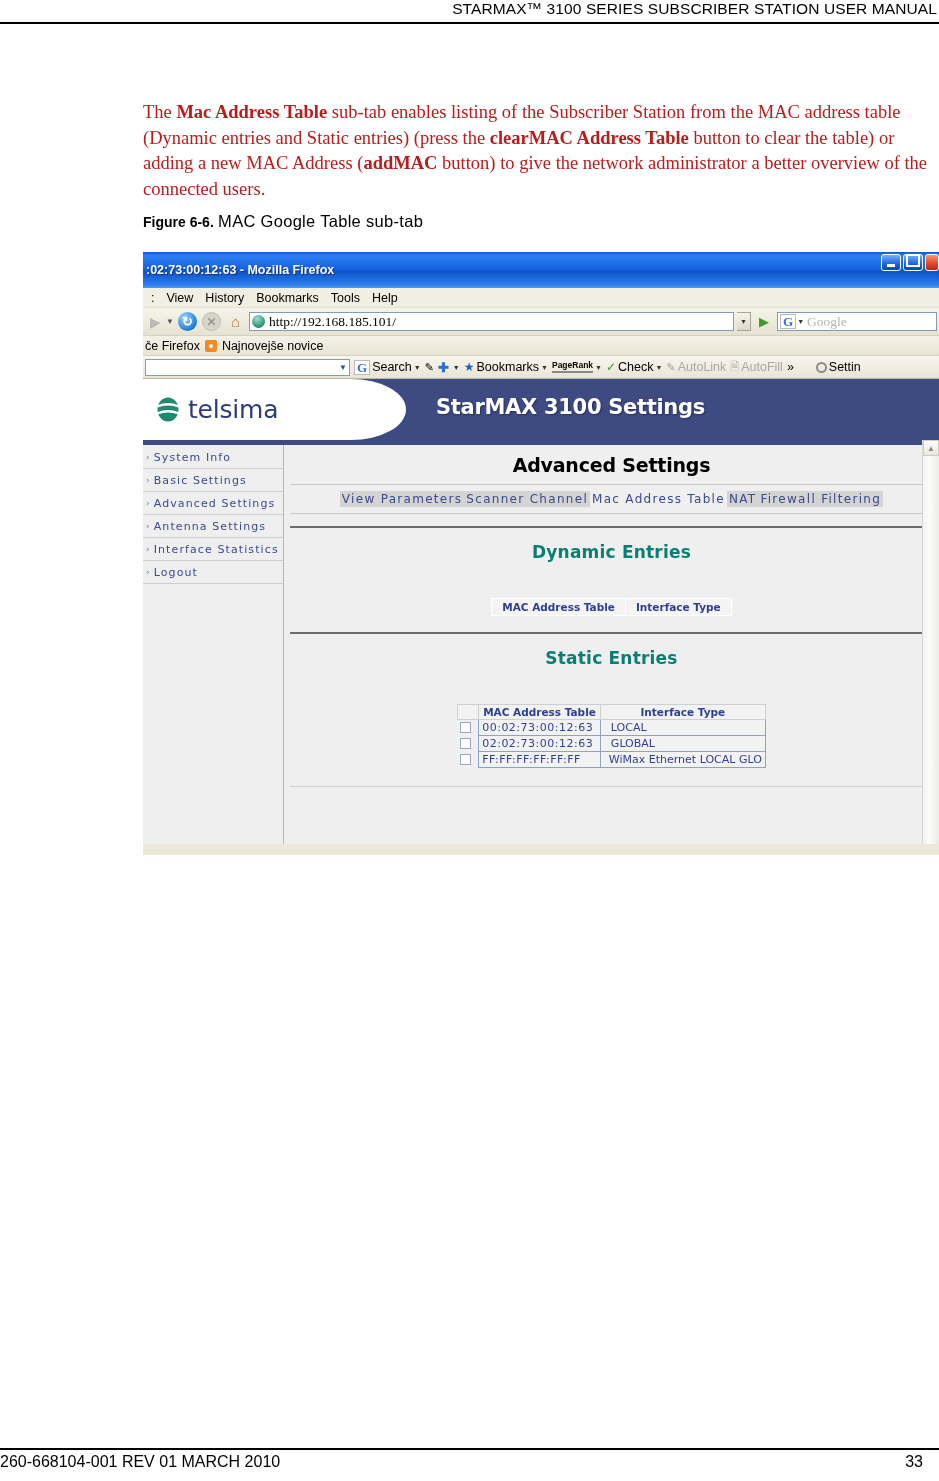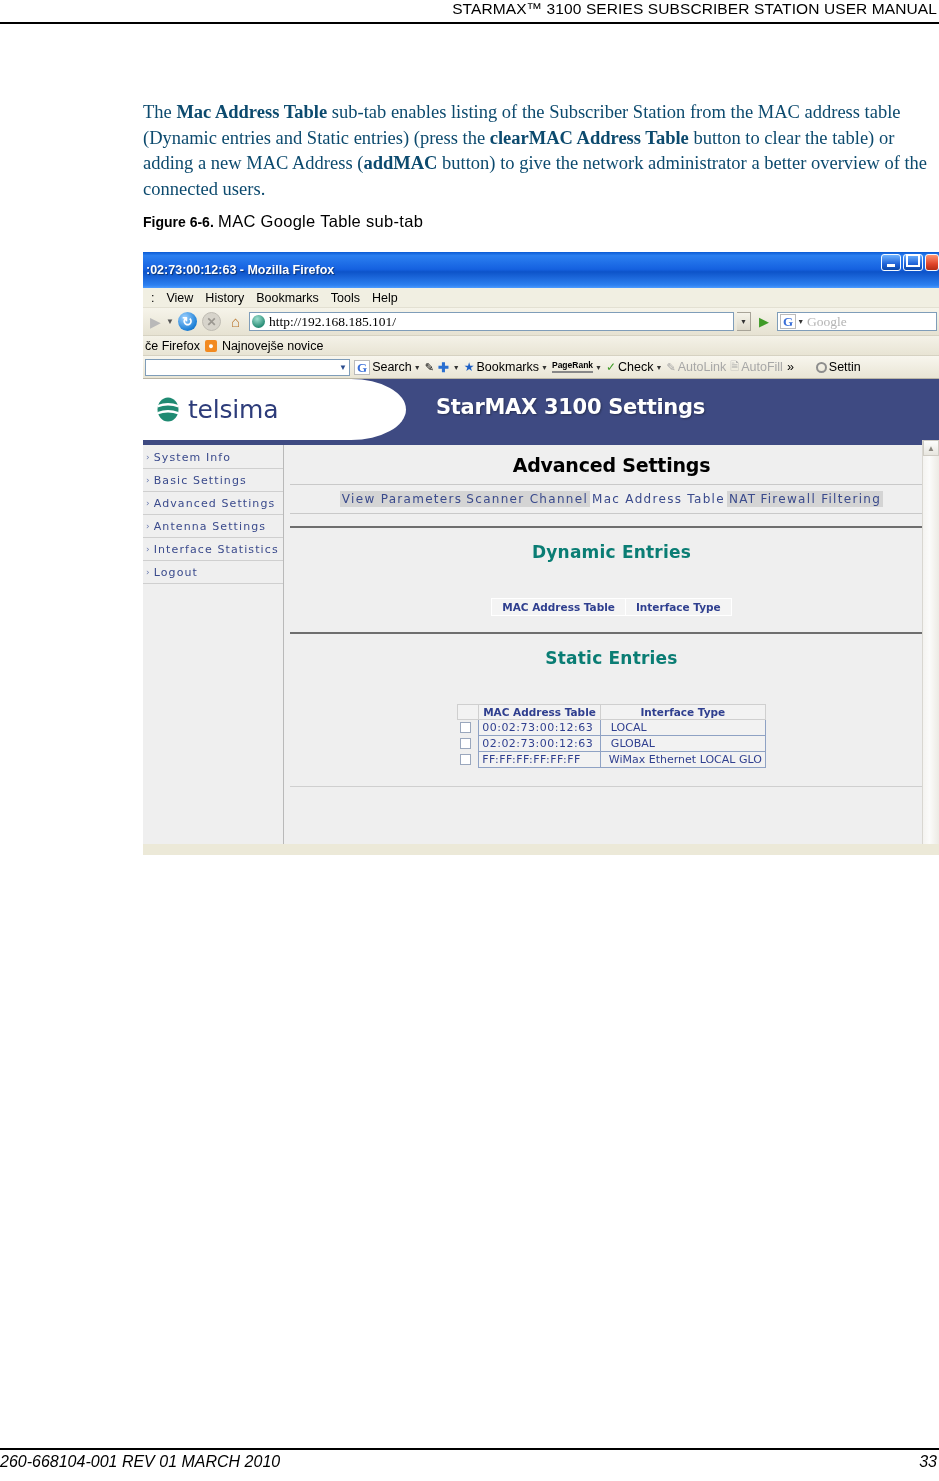--- a/index.html
+++ b/index.html
@@ -24,21 +24,21 @@
   }
   .header-rule {
     position: absolute; top: 22px; left: 0; width: 939px; height: 2px;
     background: #000;
   }
 
   .body-text {
     position: absolute; top: 100px; left: 143px; width: 795px;
     font-family: "Liberation Serif", serif;
     font-size: 18.5px; line-height: 25.5px;
-    color: #0c4a6e; text-align: left;
+    color: #b91c1c; text-align: left;
   }
   .body-text b { font-weight: bold; }
 
   .figure-caption {
     position: absolute; top: 212px; left: 143px; width: 795px;
     font-family: "Liberation Sans", sans-serif;
     font-size: 15.5px; color: #000;
   }
   .figure-caption .fc-label { font-weight: bold; font-size: 14px; }
   .figure-caption .fc-text { font-size: 16.5px; letter-spacing: 0.3px; }
@@ -46,23 +46,22 @@
   .footer-rule {
     position: absolute; top: 1448px; left: 0; width: 939px; height: 2px;
     background: #000;
   }
   .page-footer {
     position: absolute; top: 1453px; left: 0; width: 939px;
     font-family: "Liberation Sans", sans-serif;
     font-size: 16px; color: #000;
     display: flex; justify-content: space-between;
     box-sizing: border-box;
-    font-style: italic;
-  }
-  .page-footer .pf-num { padding-right: 2px; text-align: right; }
+  }
+  .page-footer .pf-num { padding-right: 16px; text-align: right; }
 
   
   .shot {
     position: absolute; top: 252px; left: 143px;
     width: 796px; height: 603px;
     overflow: hidden;
     font-family: "Liberation Sans", sans-serif;
     background: #ece9d8;
   }
 

